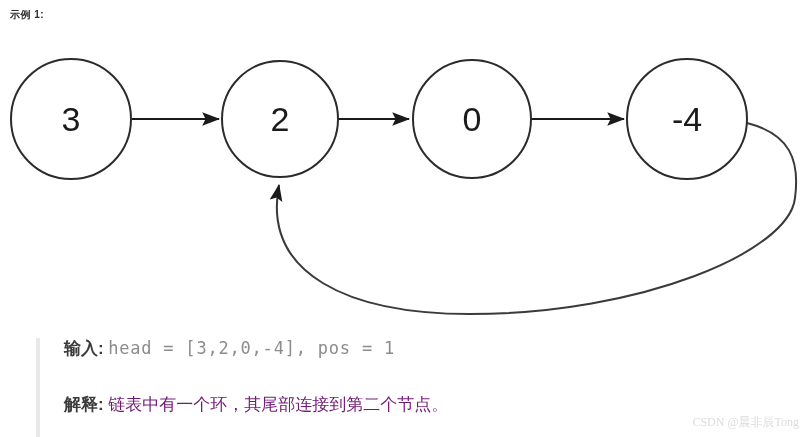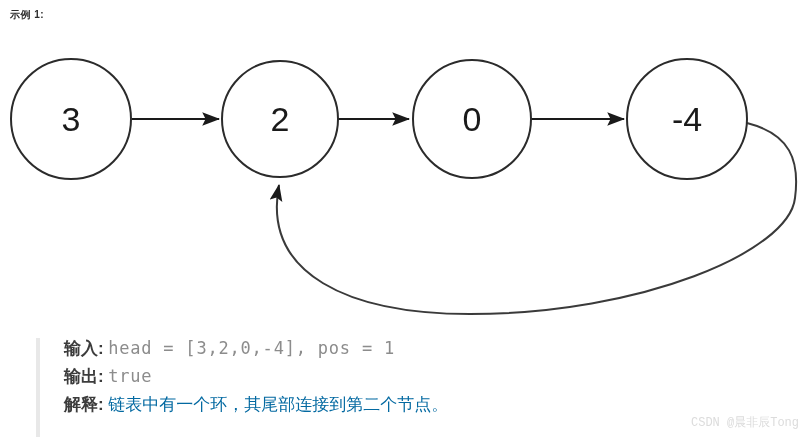--- a/index.html
+++ b/index.html
@@ -72,29 +72,29 @@
   }
   .value-code {
     font-family: "DejaVu Sans Mono", "Liberation Mono", monospace;
     font-size: 17px;
     color: #8c8c8c;
     letter-spacing: 0.8px;
   }
   .value-text {
     font-family: "Liberation Sans", "DejaVu Sans", sans-serif;
     font-size: 17px;
-    color: #0369a1;
+    color: #701a75;
   }
   #watermark {
     position: absolute;
     right: 8px;
     bottom: 6px;
     font-size: 12px;
     color: #dcdcdc;
-    font-family: Liberation Mono, monospace;
+    font-family: Liberation Serif, serif;
     white-space: nowrap;
   }
 </style>
 </head>
 <body>
 
 <div id="page-title">示例 1:</div>
 
 <div id="linked-list-diagram">
   <svg width="807" height="300" viewBox="0 0 807 300" xmlns="http://www.w3.org/2000/svg">
@@ -141,24 +141,20 @@
 </div>
 
 <div id="explanation-block">
   <div id="quote-bar"></div>
 
   <div class="text-line line-1">
     <span class="label-cn">输入:</span>
     <span class="value-code">head = [3,2,0,-4], pos = 1</span>
   </div>
 
-  <div class="text-line line-2">
-    <span class="label-cn">输出:</span>
-    <span class="value-code">true</span>
-  </div>
 
   <div class="text-line line-3">
     <span class="label-cn">解释:</span>
     <span class="value-text">链表中有一个环，其尾部连接到第二个节点。</span>
   </div>
 </div>
 
 <div id="watermark">CSDN @晨非辰Tong</div>
 
 </body></html>

